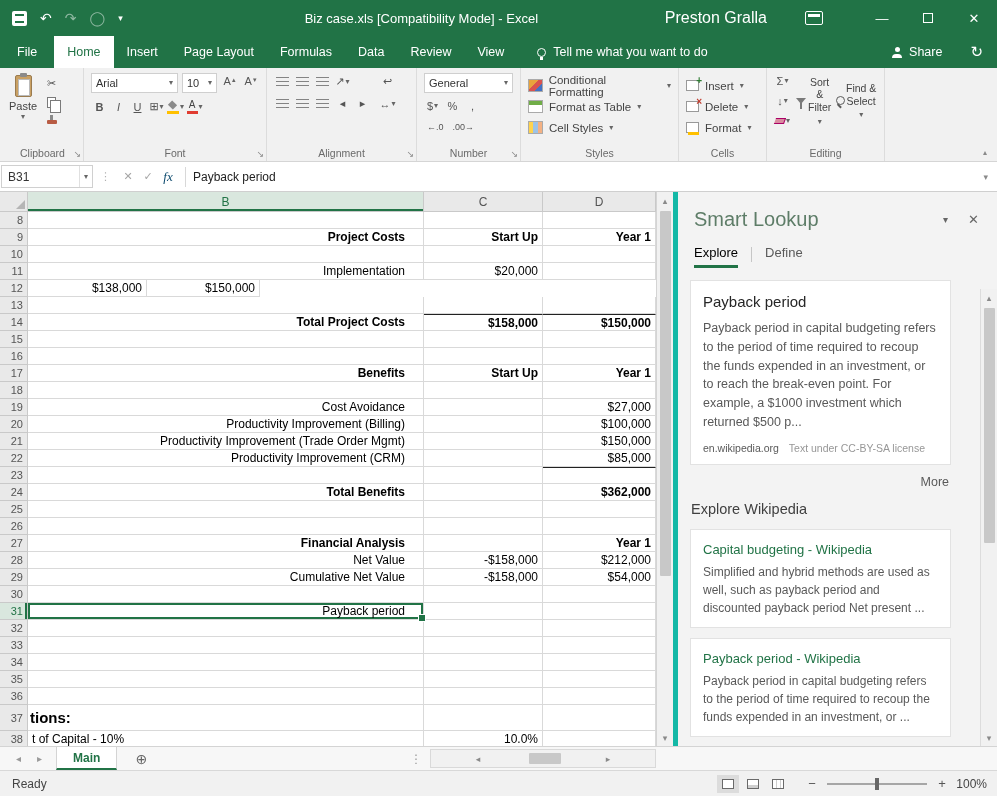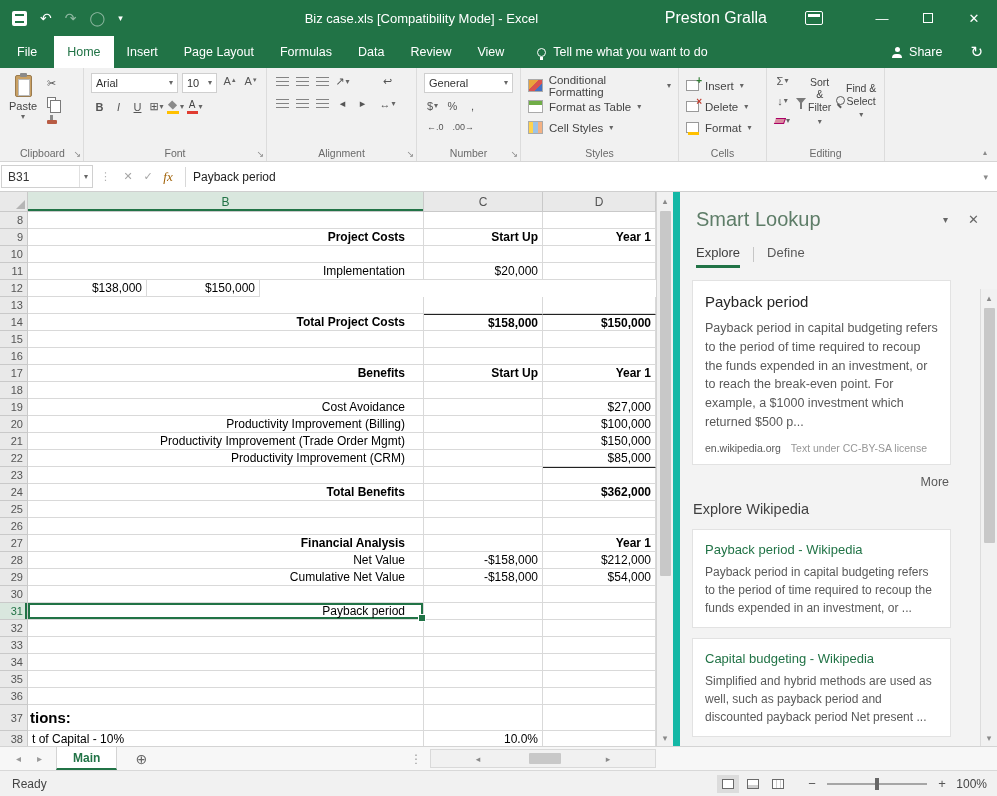--- a/index.html
+++ b/index.html
@@ -117,21 +117,21 @@
   .ico-mag::before { content:""; position:absolute; left:0; top:0; width:7px; height:7px; border:1.5px solid #5a5a5a; border-radius:50%; }
   .ico-mag::after { content:""; position:absolute; right:0; bottom:0; width:5px; height:1.5px; background:#5a5a5a; transform:rotate(45deg); }
 
   
   .fbar { flex:0 0 30px; background:#fff; border-bottom:1px solid #cfcfcf; display:flex; align-items:center; }
   .namebox { width:92px; height:23px; border:1px solid #d0d0d0; margin-left:1px; display:flex; align-items:center; font-size:12px; color:#333; padding-left:6px; }
   .namebox .cspace { flex:1; }
   .namebox .ncaret { border-left:1px solid #e0e0e0; align-self:stretch; display:flex; align-items:center; padding:0 4px; }
   .fhandle { color:#b0b0b0; font-size:11px; margin:0 7px; }
   .fbtn { width:20px; text-align:center; font-size:11px; color:#a5a5a5; }
-  .fxbtn { color:#a16207; font-style:italic; font-family:"Liberation Serif",serif; font-size:13px; }
+  .fxbtn { color:#0c4a6e; font-style:italic; font-family:"Liberation Serif",serif; font-size:13px; }
   .fdivider { width:1px; height:20px; background:#d8d8d8; margin:0 7px; }
   .ftext { flex:1; font-size:12px; color:#222; }
   .fexpand { padding:0 9px; color:#8a8a8a; font-size:9px; }
 
   
   .workarea { flex:1 1 auto; display:flex; overflow:hidden; }
   .gridzone { width:673px; display:flex; background:#fff; }
   .gridmain { width:656px; display:flex; flex-direction:column; overflow:hidden; }
   .gcolhead { display:flex; height:20px; flex:0 0 20px; }
   .gh { background:#e9e9e9; border-right:1px solid #c9c9c9; border-bottom:1px solid #c9c9c9;
@@ -156,28 +156,28 @@
   .cell.bigtext { justify-content:flex-start; padding-left:2px; font-size:15px; font-weight:bold; overflow:visible; }
   .cell.selcell { box-shadow:inset 0 0 0 2px #217346; position:relative; overflow:visible; z-index:2; }
   .cell.selcell::after { content:""; position:absolute; right:-3px; bottom:-3px; width:6px; height:6px; background:#217346; border:1px solid #fff; }
 
   .vscroll { width:17px; background:#f1f1f1; border-left:1px solid #d4d4d4; display:flex; flex-direction:column; align-items:center; }
   .sarrow { height:17px; display:flex; align-items:center; justify-content:center; color:#8a8a8a; font-size:9px; width:100%; }
   .vthumb { width:11px; height:365px; background:#c8c8c8; border-radius:1px; margin-top:2px; }
   .vspacer { flex:1; }
 
   
-  .pane { width:324px; background:#f3f3f3; border-left:7px solid #14b8a6; position:relative; overflow:hidden; }
+  .pane { width:324px; background:#f3f3f3; border-left:5px solid #14b8a6; position:relative; overflow:hidden; }
   .pane-head { display:flex; align-items:center; padding:16px 10px 4px 16px; }
   .pane-title { flex:1; font-size:20px; font-weight:400; color:#5e7d68; }
   .pane-dd { color:#666; font-size:10px; padding:0 12px; }
   .pane-close { color:#666; font-size:13px; padding:0 8px; }
   .pane-tabs { display:flex; align-items:center; gap:13px; padding:10px 16px 0; }
   .ptab { font-size:13px; color:#595959; padding-bottom:5px; border-bottom:3px solid transparent; }
-  .ptab.active { color:#404040; border-bottom-color:#217346; }
+  .ptab.active { color:#000000; border-bottom-color:#217346; }
   .ptab-sep { width:1px; height:15px; background:#c6c6c6; margin-bottom:4px; }
   .pane-body { padding-top:12px; }
   .card { background:#fff; border:1px solid #e2e2e2; margin:0 46px 10px 12px; padding:12px 12px 10px; }
   .card-title { font-size:15px; color:#262626; margin-bottom:9px; }
   .card-body { font-size:12.5px; color:#595959; line-height:1.5; }
   .card-src { margin-top:10px; font-size:10.5px; color:#595959; }
   .card-src .lic { color:#979797; margin-left:7px; }
   .more { text-align:right; margin:4px 48px 12px 0; font-size:12.5px; color:#595959; }
   .sect { font-size:14.5px; color:#404040; margin:6px 0 12px 13px; }
   .linkcard .lk-title { font-size:13px; color:#217346; margin-bottom:6px; }
@@ -716,26 +716,26 @@
           <div class="card-title">Payback period</div>
           <div class="card-body">Payback period in capital budgeting refers to the period of time required to recoup the funds expended in an investment, or to reach the break-even point. For example, a $1000 investment which returned $500 p...</div>
           <div class="card-src">
             <span>en.wikipedia.org</span>
             <span class="lic">Text under CC-BY-SA license</span>
           </div>
         </div>
         <div class="more">More</div>
         <div class="sect">Explore Wikipedia</div>
         <div class="card linkcard">
+          <div class="lk-title">Capital budgeting - Wikipedia</div>
+          <div class="card-body">Simplified and hybrid methods are used as well, such as payback period and discounted payback period Net present ...</div>
+        </div>
+        <div class="card linkcard">
           <div class="lk-title">Payback period - Wikipedia</div>
           <div class="card-body">Payback period in capital budgeting refers to the period of time required to recoup the funds expended in an investment, or ...</div>
-        </div>
-        <div class="card linkcard">
-          <div class="lk-title">Capital budgeting - Wikipedia</div>
-          <div class="card-body">Simplified and hybrid methods are used as well, such as payback period and discounted payback period Net present ...</div>
         </div>
 
       </div>
       <div class="pane-scroll">
         <span class="sarrow">▴</span>
         <span class="pthumb"></span>
         <span class="vspacer"></span>
         <span class="sarrow">▾</span>
       </div>
     </div>

